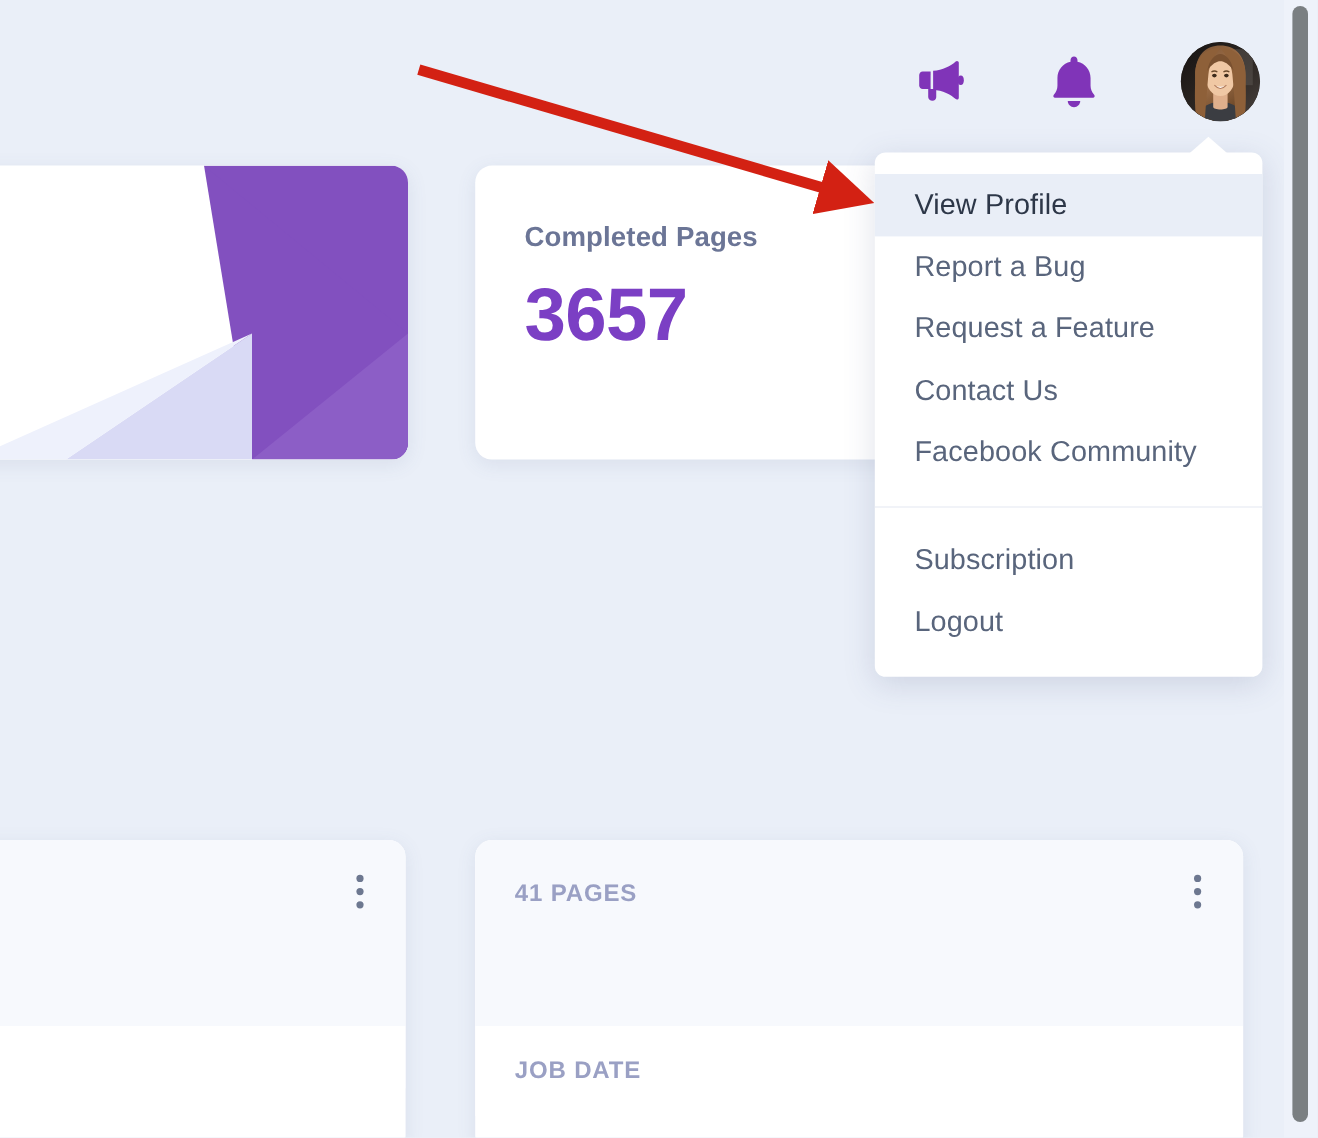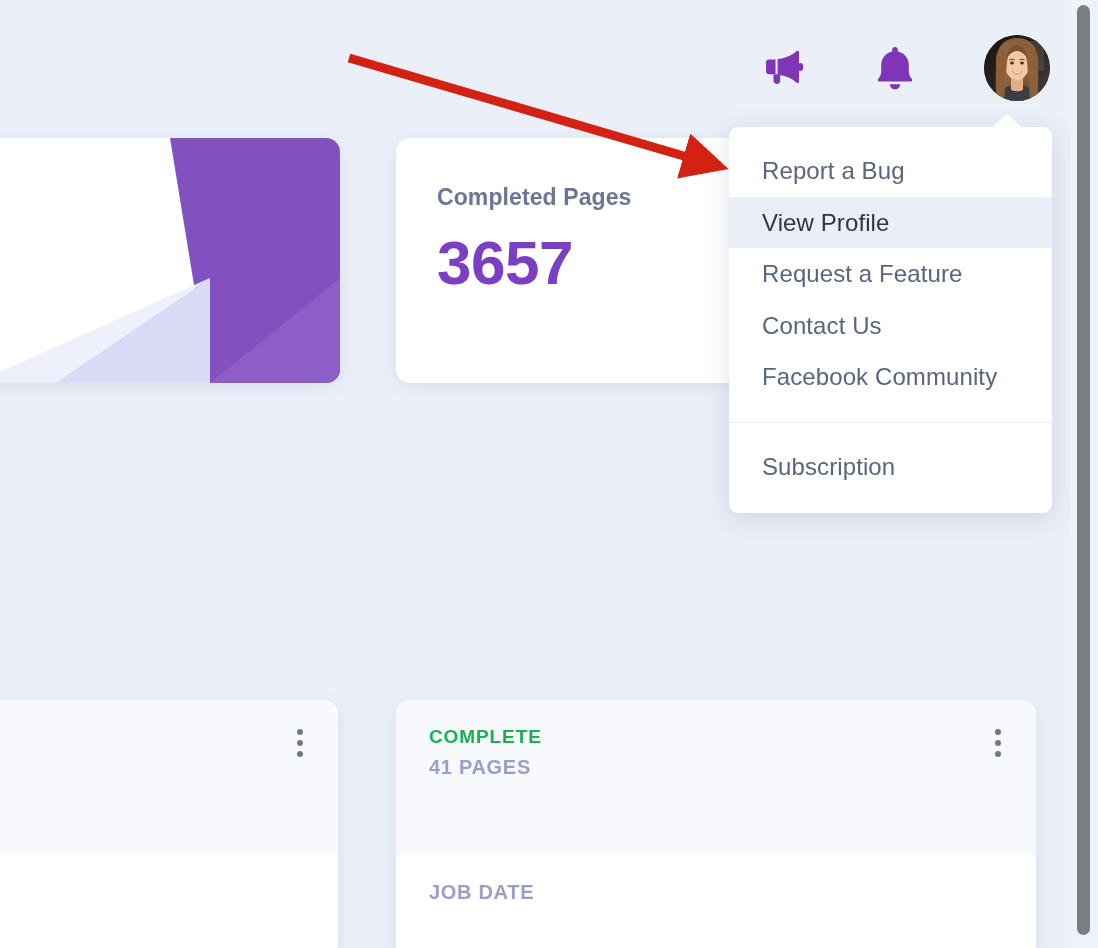--- a/index.html
+++ b/index.html
@@ -362,45 +362,45 @@
         <span></span>
       </button>
     </div>
     <div class="job-card-body">
       <div class="job-date-label"></div>
     </div>
   </div>
 
   <div class="job-card" id="job-card-right">
     <div class="job-card-head">
-      <div class="job-status">COMPLETE</div>
       <div class="job-pages">41 PAGES</div>
       <button class="kebab-btn">
         <span></span>
         <span></span>
         <span></span>
       </button>
     </div>
     <div class="job-card-body">
       <div class="job-date-label">JOB DATE</div>
     </div>
   </div>
 
   <div id="profile-menu">
     <div id="profile-menu-caret"></div>
 
+    <button class="menu-item active">View Profile</button>
     <button class="menu-item">Report a Bug</button>
-    <button class="menu-item active">View Profile</button>
     <button class="menu-item">Request a Feature</button>
     <button class="menu-item">Contact Us</button>
     <button class="menu-item">Facebook Community</button>
 
     <div id="menu-divider"></div>
 
     <button class="menu-item">Subscription</button>
+    <button class="menu-item">Logout</button>
   </div>
 
 </div>
 
 <svg id="annotation-arrow" viewBox="0 0 1098 948">
   <defs>
     <marker id="redhead" markerWidth="5.2" markerHeight="5.2" refX="1.2" refY="2.6" orient="auto">
       <path d="M0,0 L5.2,2.6 L0,5.2 Z" fill="#d32113"></path>
     </marker>
   </defs>

